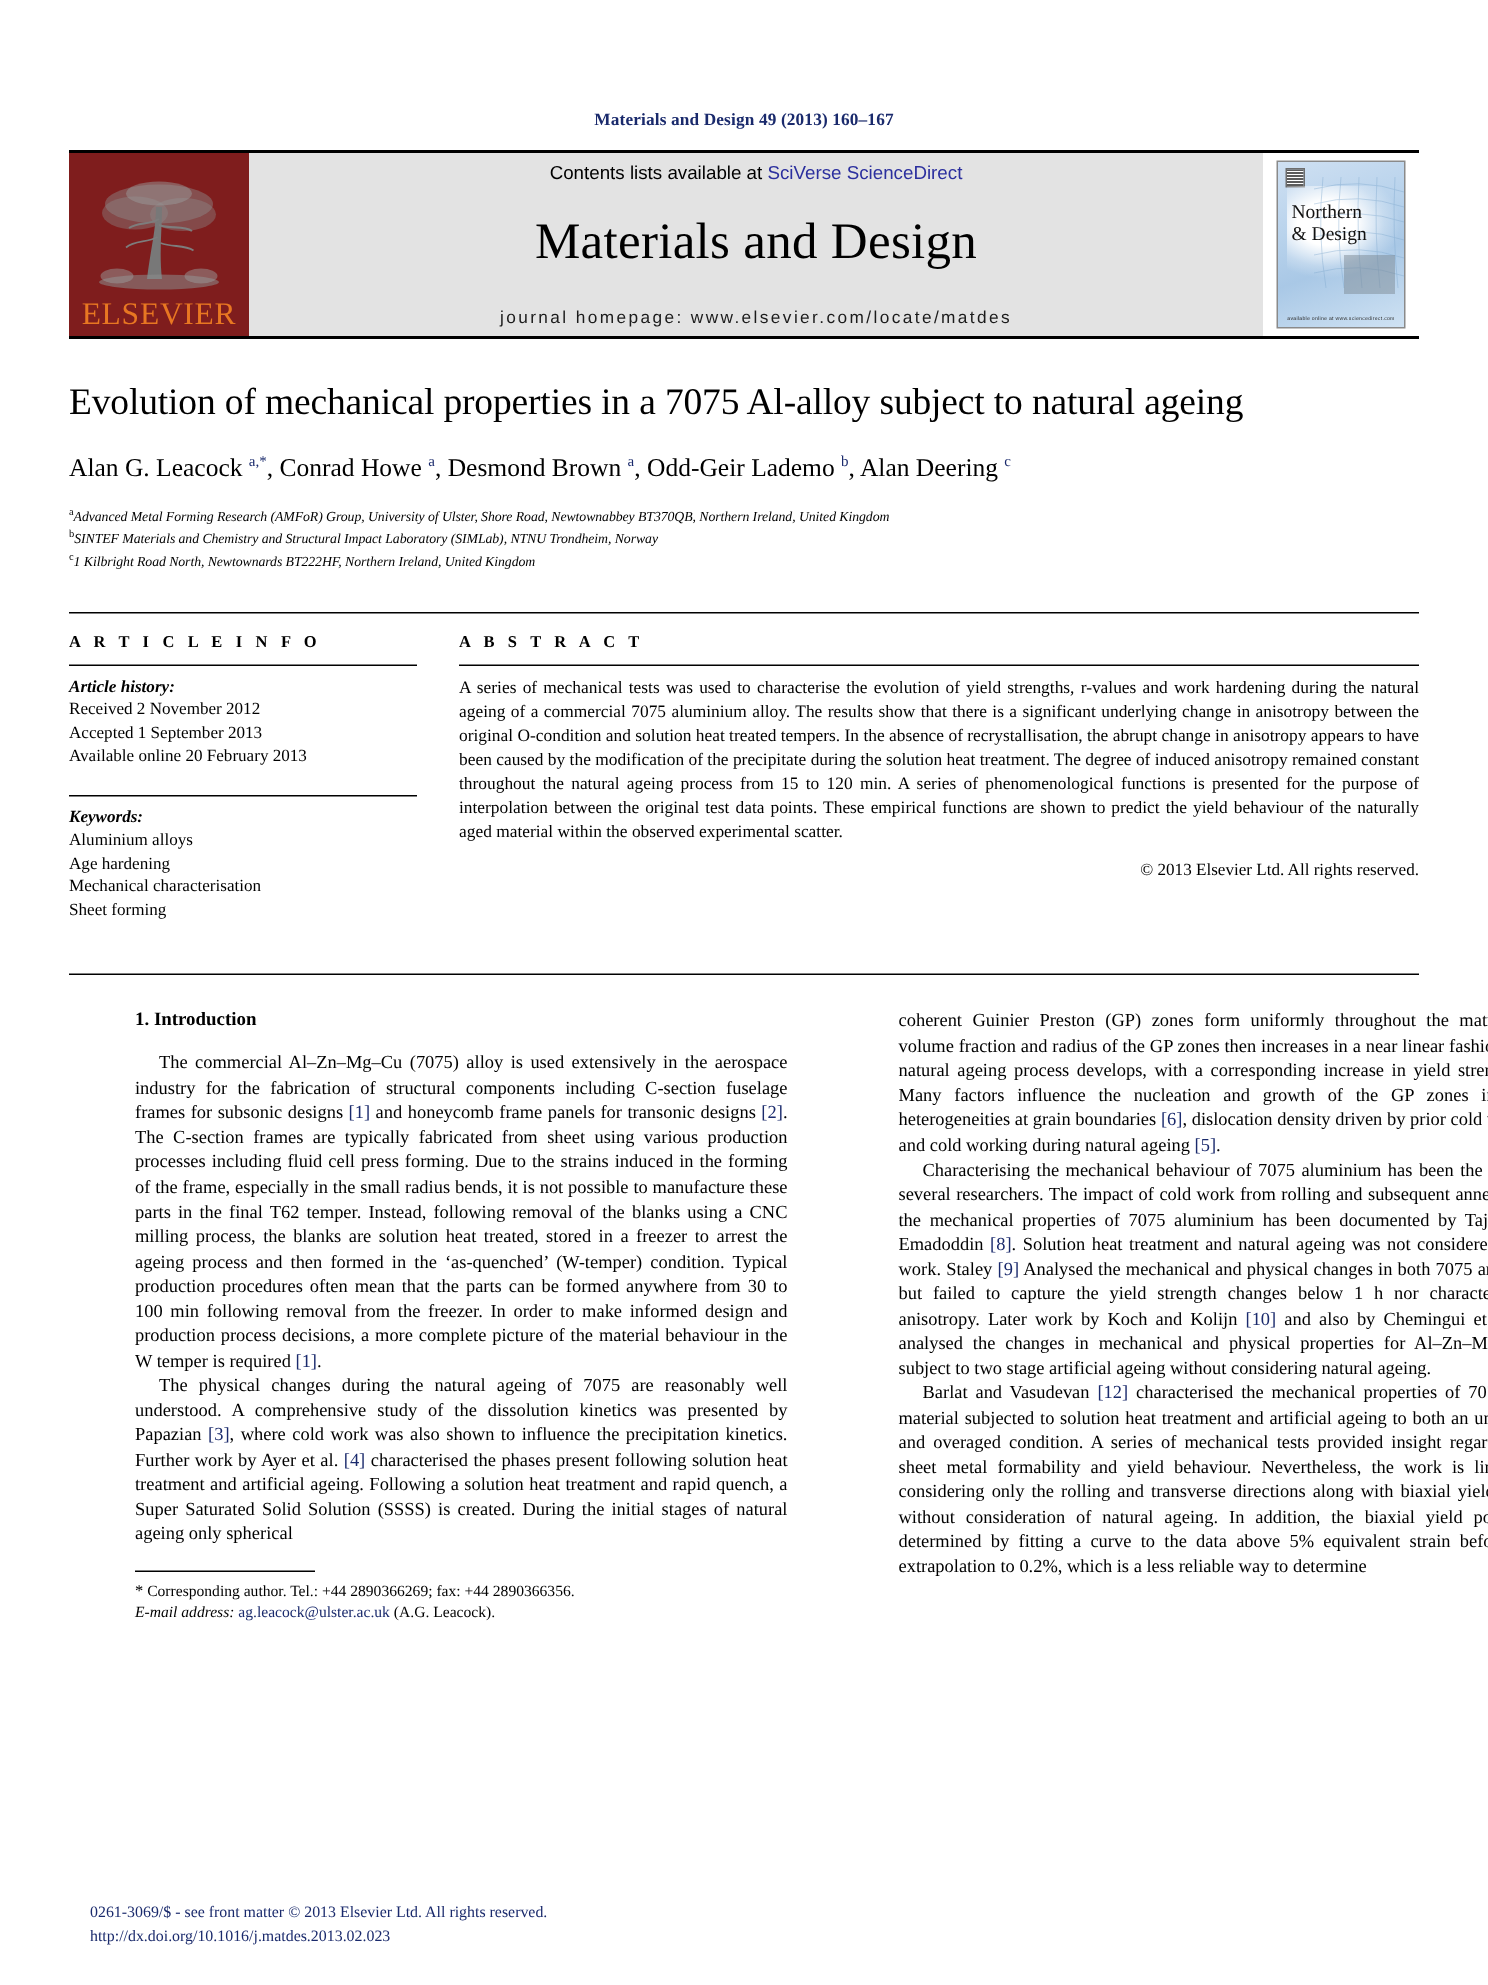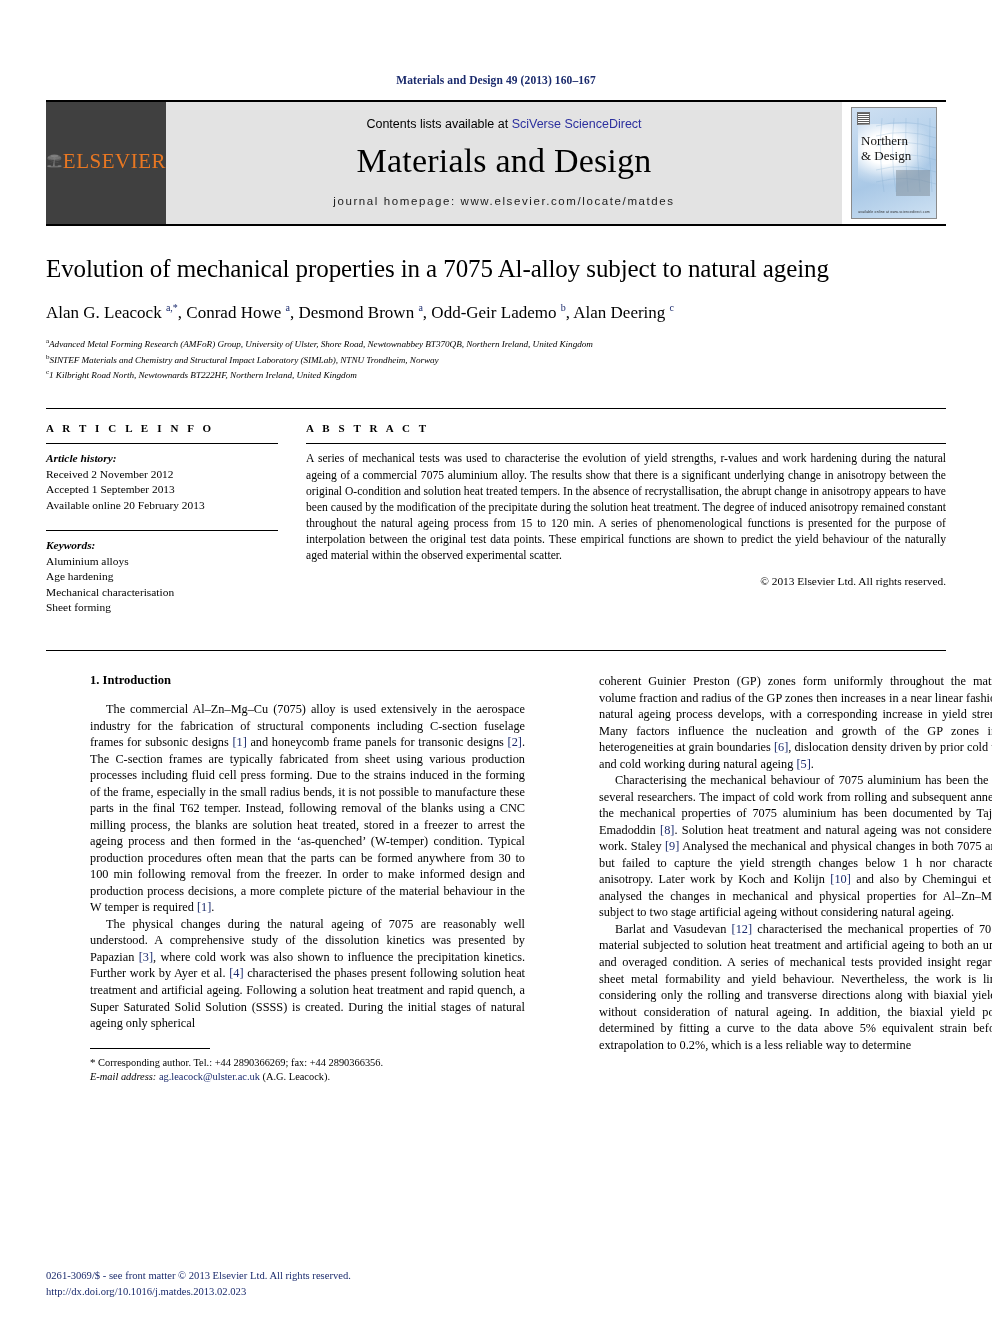--- a/index.html
+++ b/index.html
@@ -32,44 +32,43 @@
     margin-top: 14px;
     border-top: 2px solid #000;
     display: flex;
     align-items: stretch;
     height: 126px;
   }
   .logo-cell {
     width: 120px;
     flex: 0 0 120px;
     display: flex;
-    flex-direction: row;
+    flex-direction: column;
     align-items: center;
     justify-content: flex-end;
     padding-bottom: 4px;
-    background: #404040;
+    background: #7f1d1d;
   }
   .tree-svg { display:block; }
   .elsevier-word {
     font-family: "Liberation Serif", serif;
     font-size: 21px;
     letter-spacing: .5px;
     color: #E87722;
     line-height: 1;
     margin-top: 1px;
     font-weight: 400;
   }
   .center-cell {
     flex: 1 1 auto;
     background: #e3e3e3;
     display: flex;
     flex-direction: column;
     align-items: center;
-    justify-content: center;
-    gap: 2px;
+    gap: 12px;
     padding: 6px 0 8px;
   }
   .contents-line {
     font-family: "Liberation Sans", sans-serif;
     font-size: 12.5px;
     color: #000;
   }
   .contents-line a { color: #2b2f9e; text-decoration: none; }
   .journal-title {
     font-family: "Liberation Serif", serif;
@@ -225,21 +224,21 @@
     padding-left: 10px;
     text-indent: -10px;
   }
   .fn .star { font-size: 11px; }
   .fn em { font-style: italic; }
   .fn a { color: #1a2a6c; text-decoration: none; }
 
   
   .imprint {
     position: absolute;
-    left: 46px;
+    left: 60px;
     bottom: 24px;
     font-size: 10.6px;
     line-height: 1.45;
     color: #1a2a6c;
   }
   .imprint .l1 { color: #1a2a6c; }
   .imprint .l2 { color: #1a2a6c; }
 </style>
 </head>
 <body>

